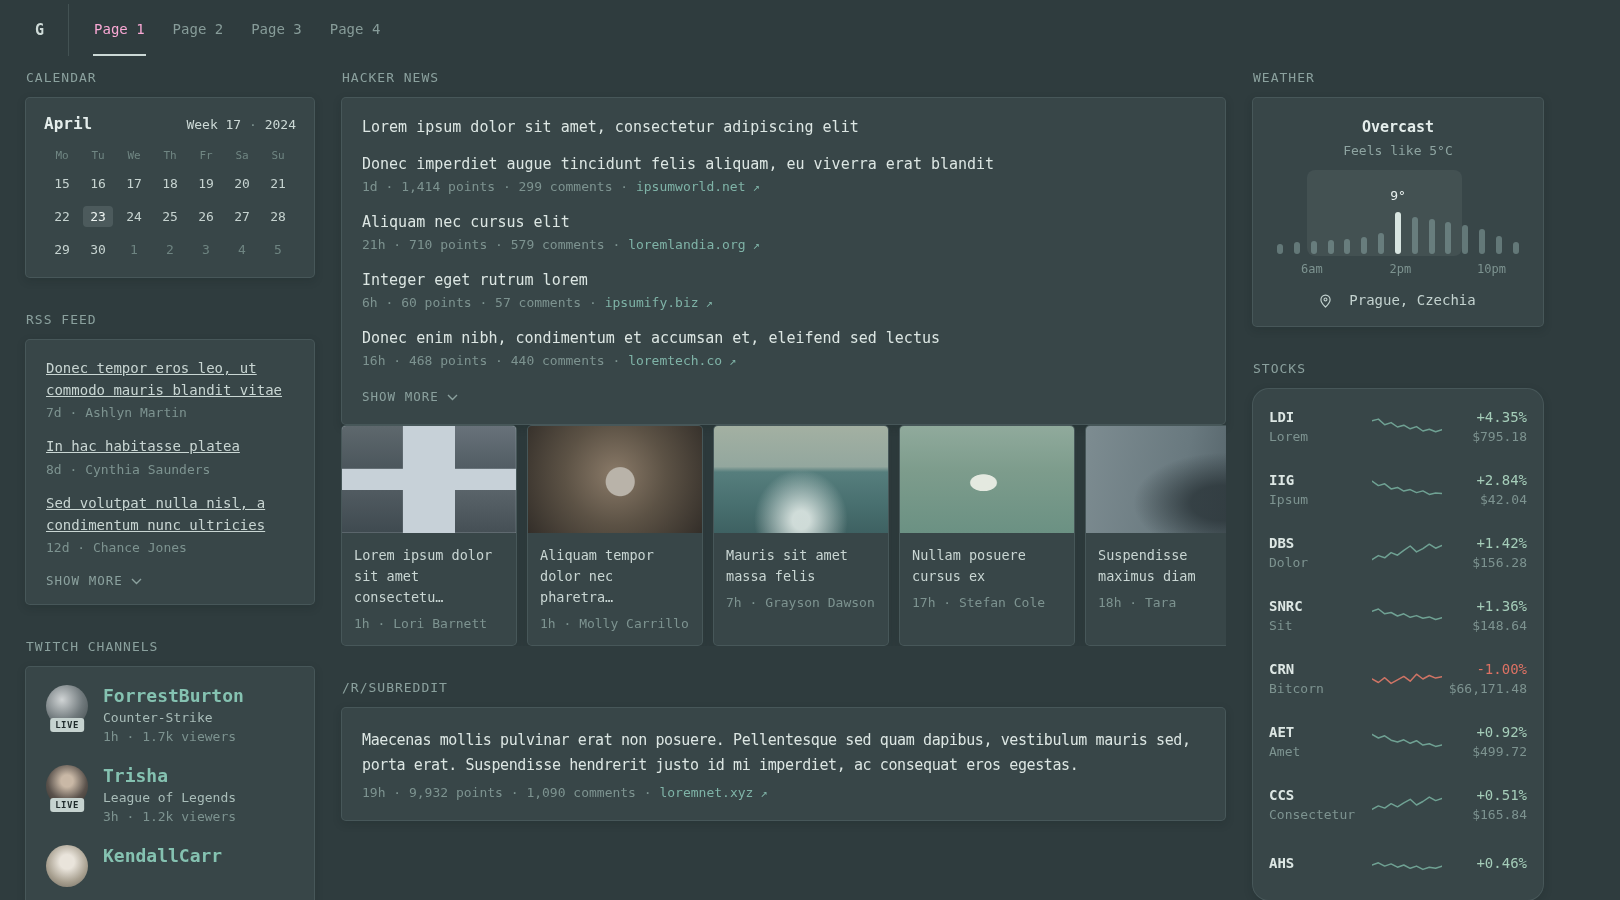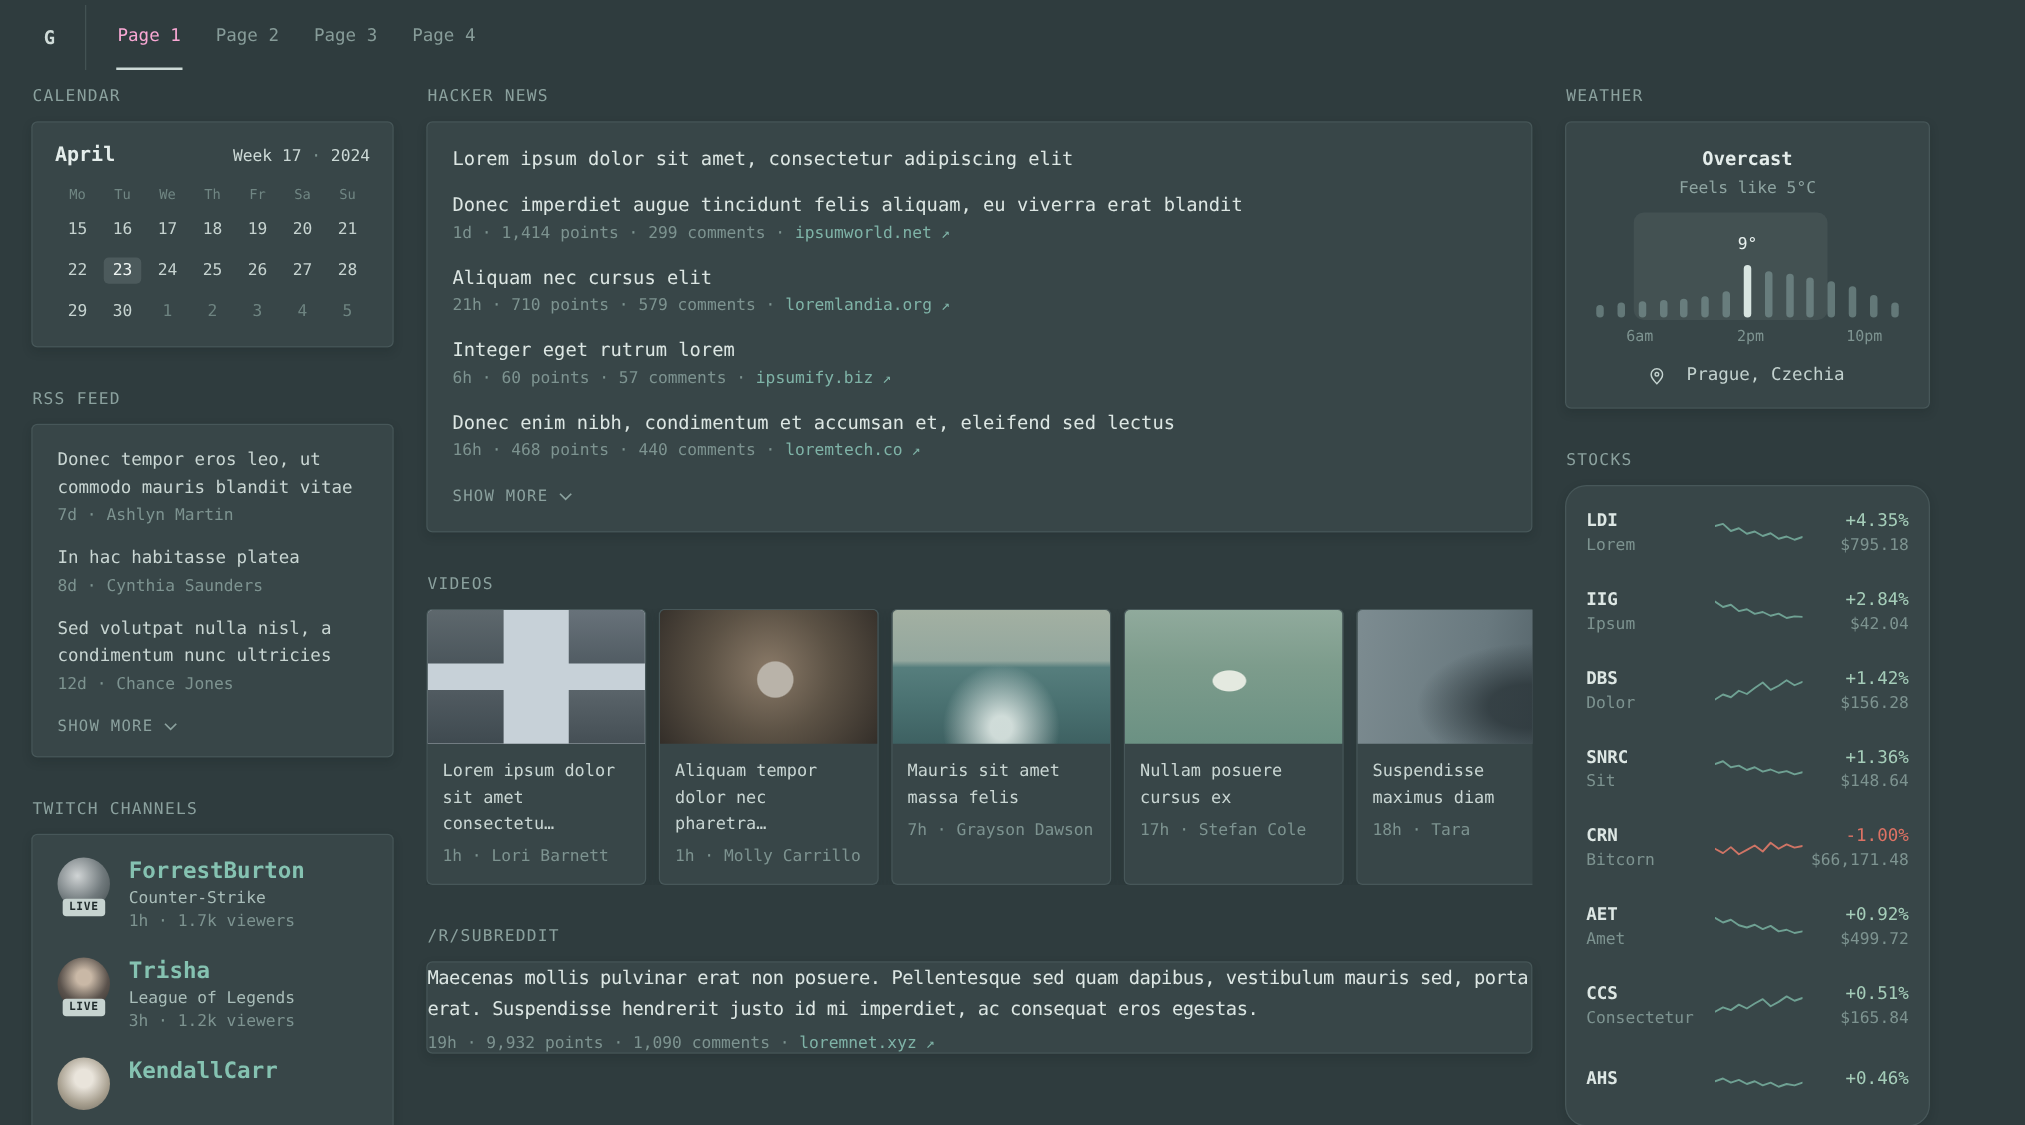--- a/index.html
+++ b/index.html
@@ -45,21 +45,21 @@
   .dim { color:#7d9390; }
   .cal-grid { display:grid; grid-template-columns:repeat(7,1fr); text-align:center; margin-top:16px; row-gap:11px; }
   .cal-wd { font-size:11px; color:#708683; }
   .cal-day { font-size:13px; color:#c6d3d0; line-height:22px; }
   .cal-day.outside { color:#6e8481; }
   .cal-day.selected .inner { background:rgba(216,232,228,0.13); border-radius:4px; padding:3px 7px; color:#eef4f2; }
 
   
   .rss { padding:18px 20px 16px; }
   .rss-item { margin-bottom:16px; }
-  .rss-title { font-size:14px; line-height:1.55; color:#c9d6d3; cursor:pointer; }
+  .rss-title { font-size:14px; line-height:1.55; color:#c9d6d3; cursor:pointer;text-decoration:underline; }
   .meta { font-size:13px; color:#7d9390; margin-top:4px; }
   .meta .domain { color:#7fb3a7; cursor:pointer; }
   .meta .ext { color:#7fb3a7; font-size:12px; }
   .show-more { display:inline-flex; align-items:center; gap:8px; font-size:12.5px; letter-spacing:1px; color:#8ba19e; cursor:pointer; margin-top:2px; }
   .chev-svg { margin-top:1px; }
 
   
   .twitch { padding:18px 20px 6px; }
   .tw-row { display:flex; gap:15px; margin-bottom:21px; cursor:pointer; }
   .tw-av-wrap { position:relative; width:42px; height:42px; flex:none; }
@@ -94,21 +94,21 @@
   }
   .th-2 { background:radial-gradient(circle at 53% 52%, #b9b3a9 0 13%, rgba(185,179,169,0) 14%), radial-gradient(circle at 50% 45%, #8a7a68 0%, #5c5245 48%, #332e29 100%); }
   .th-3 { background:radial-gradient(ellipse at 50% 88%, rgba(232,240,236,0.85) 0 7%, rgba(232,240,236,0) 38%), linear-gradient(#a3b0a2 0%, #93a79e 38%, #567e7d 43%, #497070 72%, #3e6162 100%); }
   .th-4 { background:radial-gradient(ellipse at 48% 53%, #e4e9e0 0 10%, rgba(228,233,224,0) 11%), linear-gradient(#90aa9c 0%, #7d9c8c 42%, #6b9183 100%); }
   .th-5 { background:radial-gradient(ellipse at 78% 72%, rgba(38,48,52,0.75) 0 16%, rgba(38,48,52,0) 46%), linear-gradient(100deg, #7d8c91 0%, #69797f 55%, #4a585e 100%); }
   .vid-body { padding:12px 12px 14px; }
   .vid-title { font-size:13.5px; line-height:1.55; color:#c9d6d3; min-height:42px; }
   .vid-meta { margin-top:8px; }
 
   
-  .sub { }
+  .sub { padding:20px; }
   .sub-title { font-size:15px; letter-spacing:-0.4px; line-height:1.65; color:#dce6e3; cursor:pointer; }
   .sub .meta { margin-top:8px; }
 
   
   .weather { padding:20px 22px 18px; text-align:center; }
   .w-cond { font-size:15px; font-weight:bold; color:#e4edeb; }
   .w-feels { font-size:13px; color:#8ea4a1; margin-top:7px; }
   .w-chart { position:relative; height:76px; margin-top:20px; }
   .day-region { position:absolute; top:-8px; bottom:-2px; border-radius:8px; background:rgba(214,232,228,0.07); }
   .temp-label { position:absolute; top:10px; transform:translateX(-50%); font-size:13px; color:#e9f1ef; }
@@ -300,21 +300,20 @@
           <div class="show-more">
             <span>SHOW MORE</span>
             <svg class="chev-svg" width="11" height="7" viewBox="0 0 11 7">
                 <polyline points="1,1 5.5,5.5 10,1" fill="none" stroke="currentColor" stroke-width="1.4"></polyline>
               </svg>
           </div>
         </div>
       </section>
 
       <section>
-        <h2 class="section-title">VIDEOS</h2>
         <div class="vid-row">
   <div class="card vid-card">
     <div class="thumb th-1"></div>
     <div class="vid-body">
       <div class="vid-title">Lorem ipsum dolor sit amet consectetu…</div>
       <div class="meta vid-meta"><span>1h</span><span> · </span><span>Lori Barnett</span></div>
     </div>
   </div>
 
   <div class="card vid-card">

